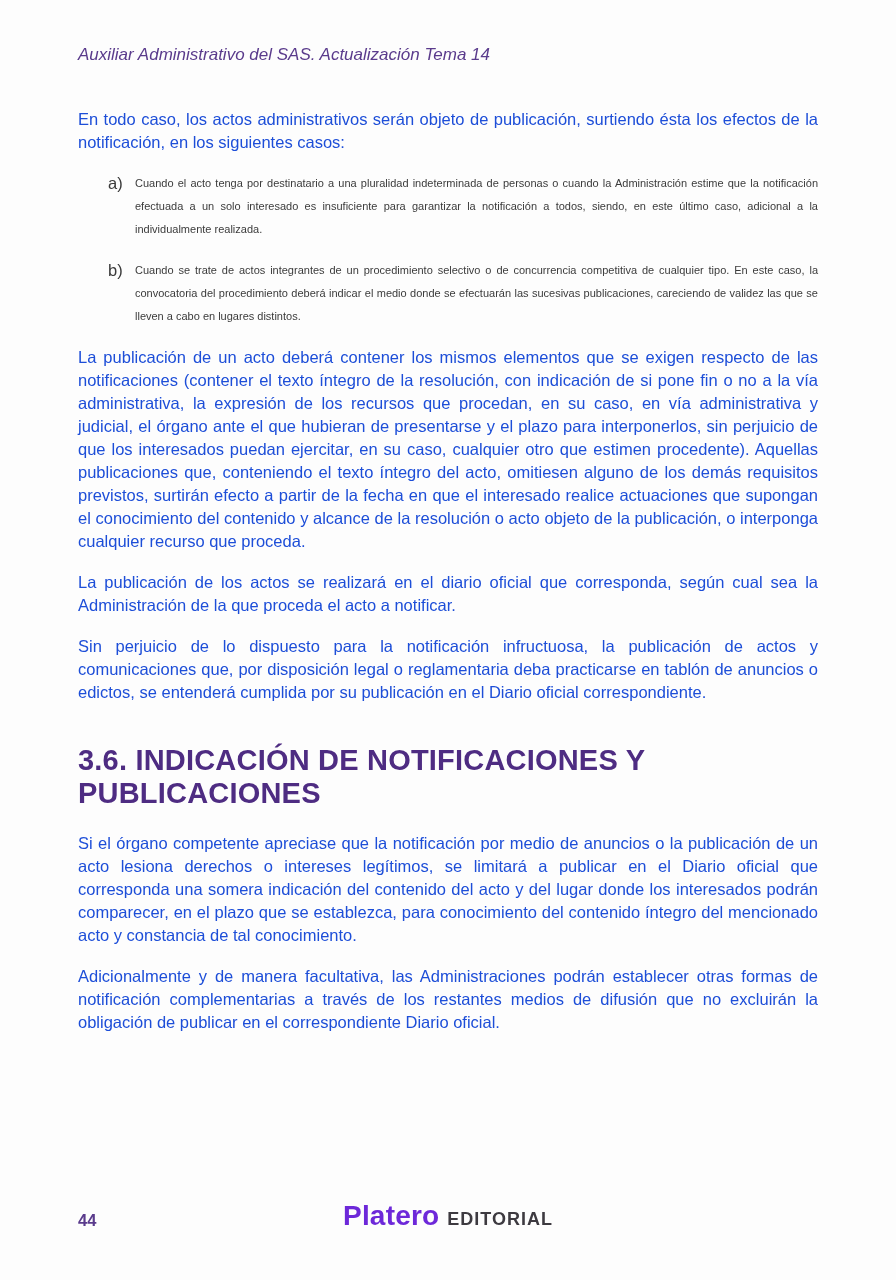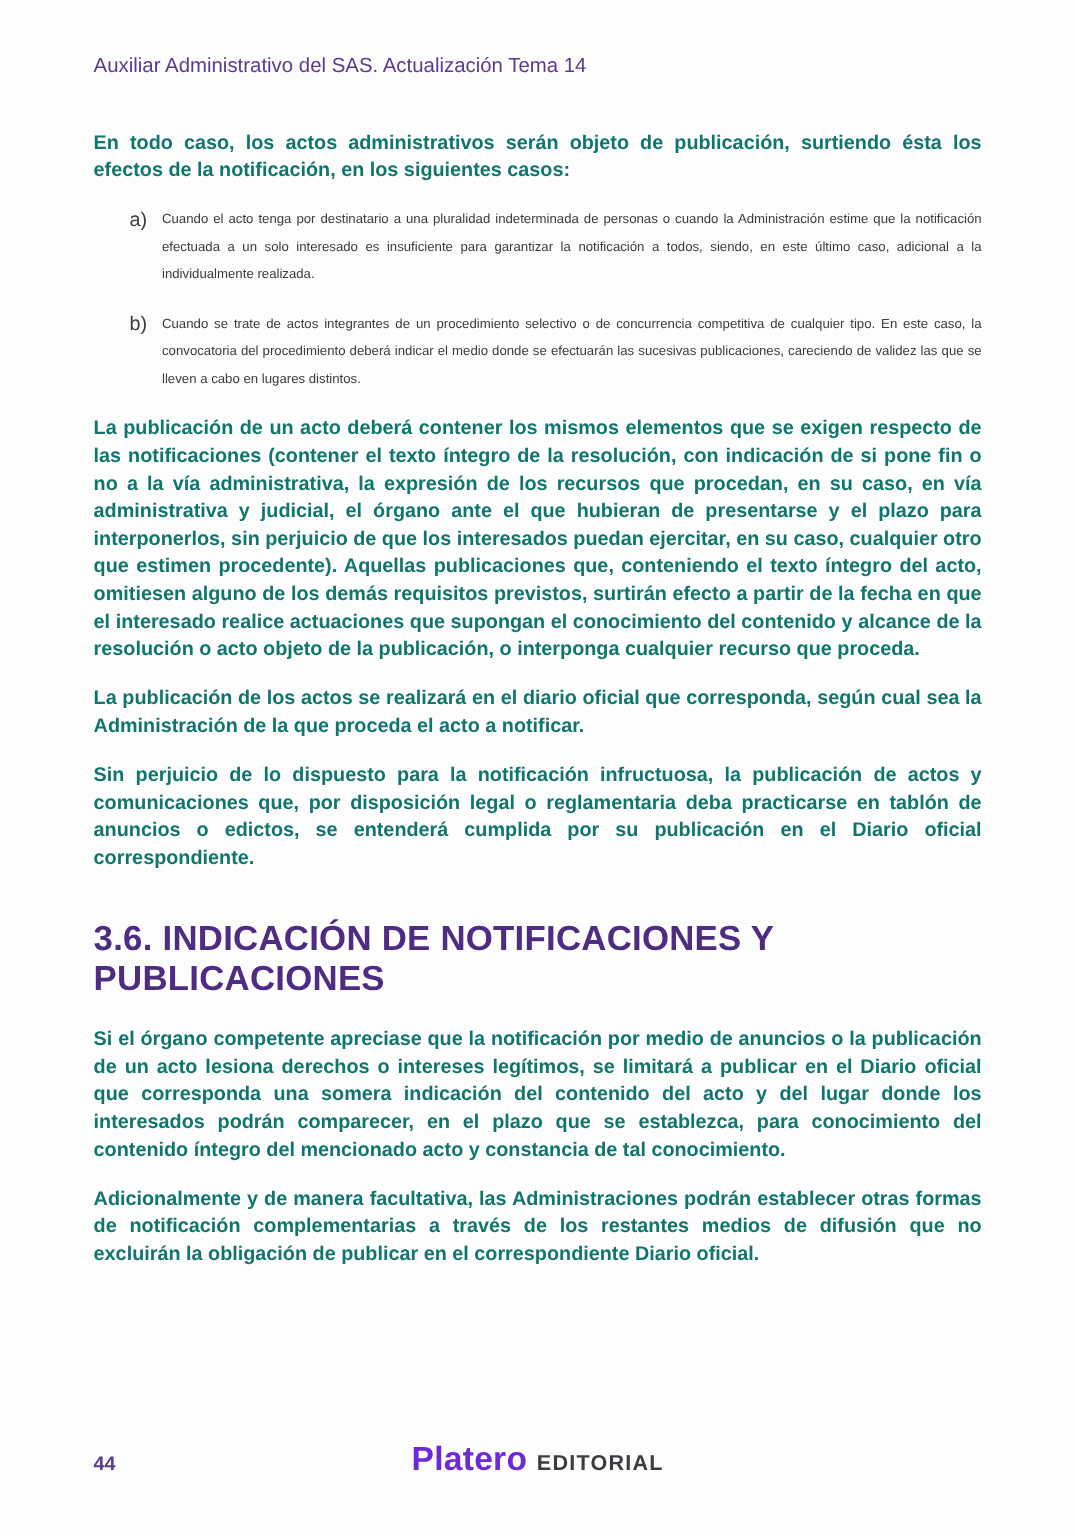--- a/index.html
+++ b/index.html
@@ -20,29 +20,29 @@
     position: absolute;
     left: 78px;
     right: 78px;
     top: 44px;
   }
   .running-header {
     color: #5a3b8c;
     font-size: 17px;
     line-height: 22px;
     margin: 0 0 42px 0;
+    font-style: italic;
   }
   p.body {
     font-size: 16.5px;
     line-height: 23px;
-    color: #0f766e;
+    color: #1d4ed8;
     text-align: justify;
     margin: 0 0 18px 0;
     hyphens: auto;
-    font-weight: bold;
     -webkit-hyphens: auto;
   }
   .list-item {
     display: flex;
     margin: 0 0 18px 30px;
   }
   .list-marker {
     flex: 0 0 27px;
     font-size: 16.5px;
     line-height: 23px;

